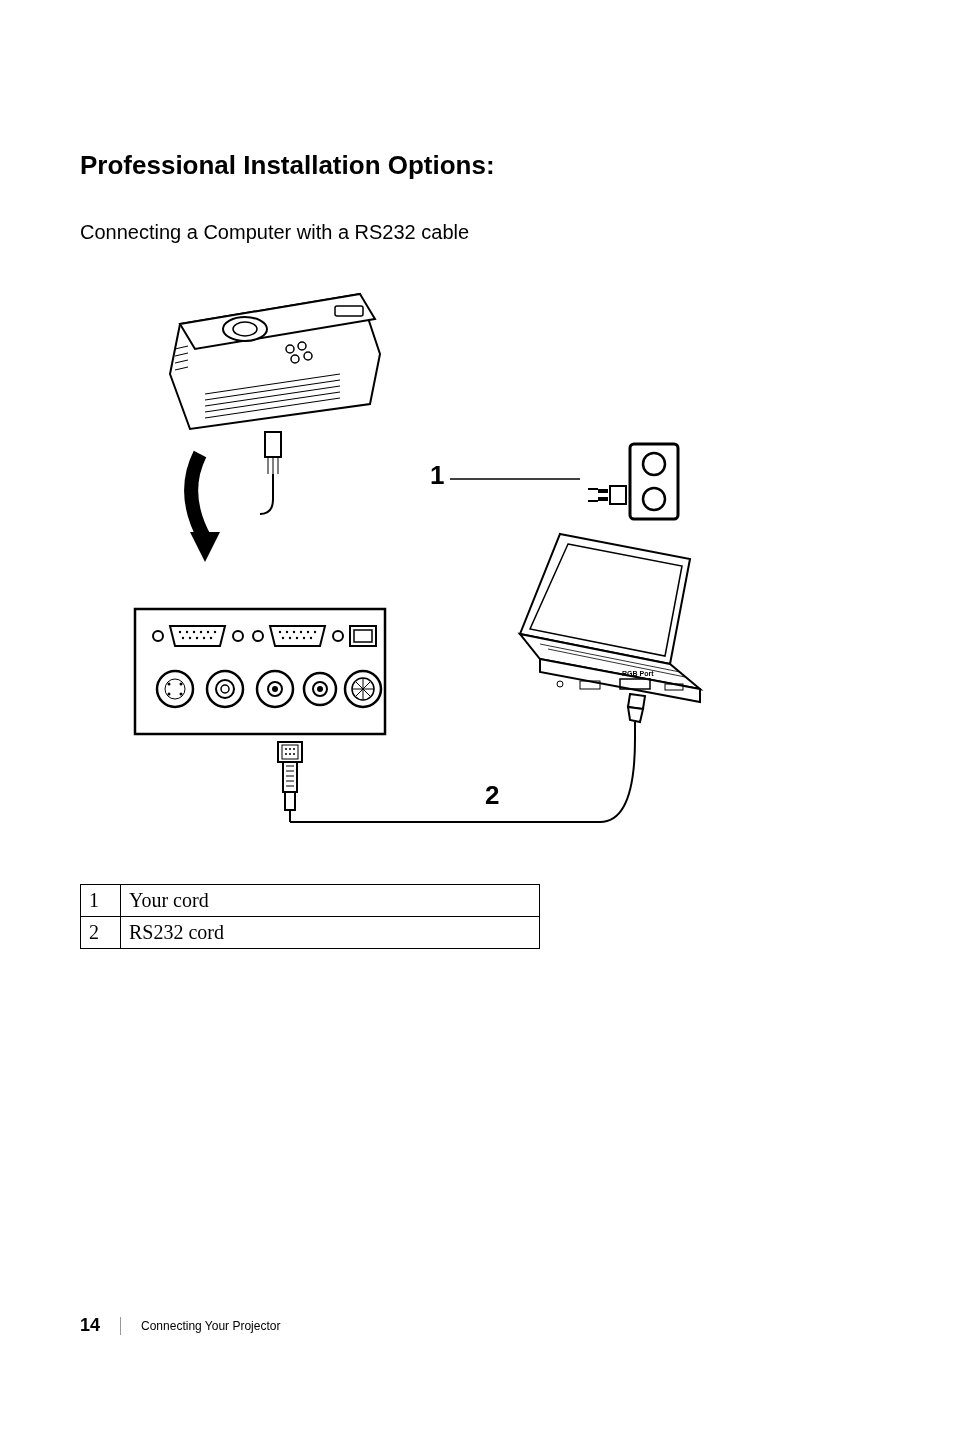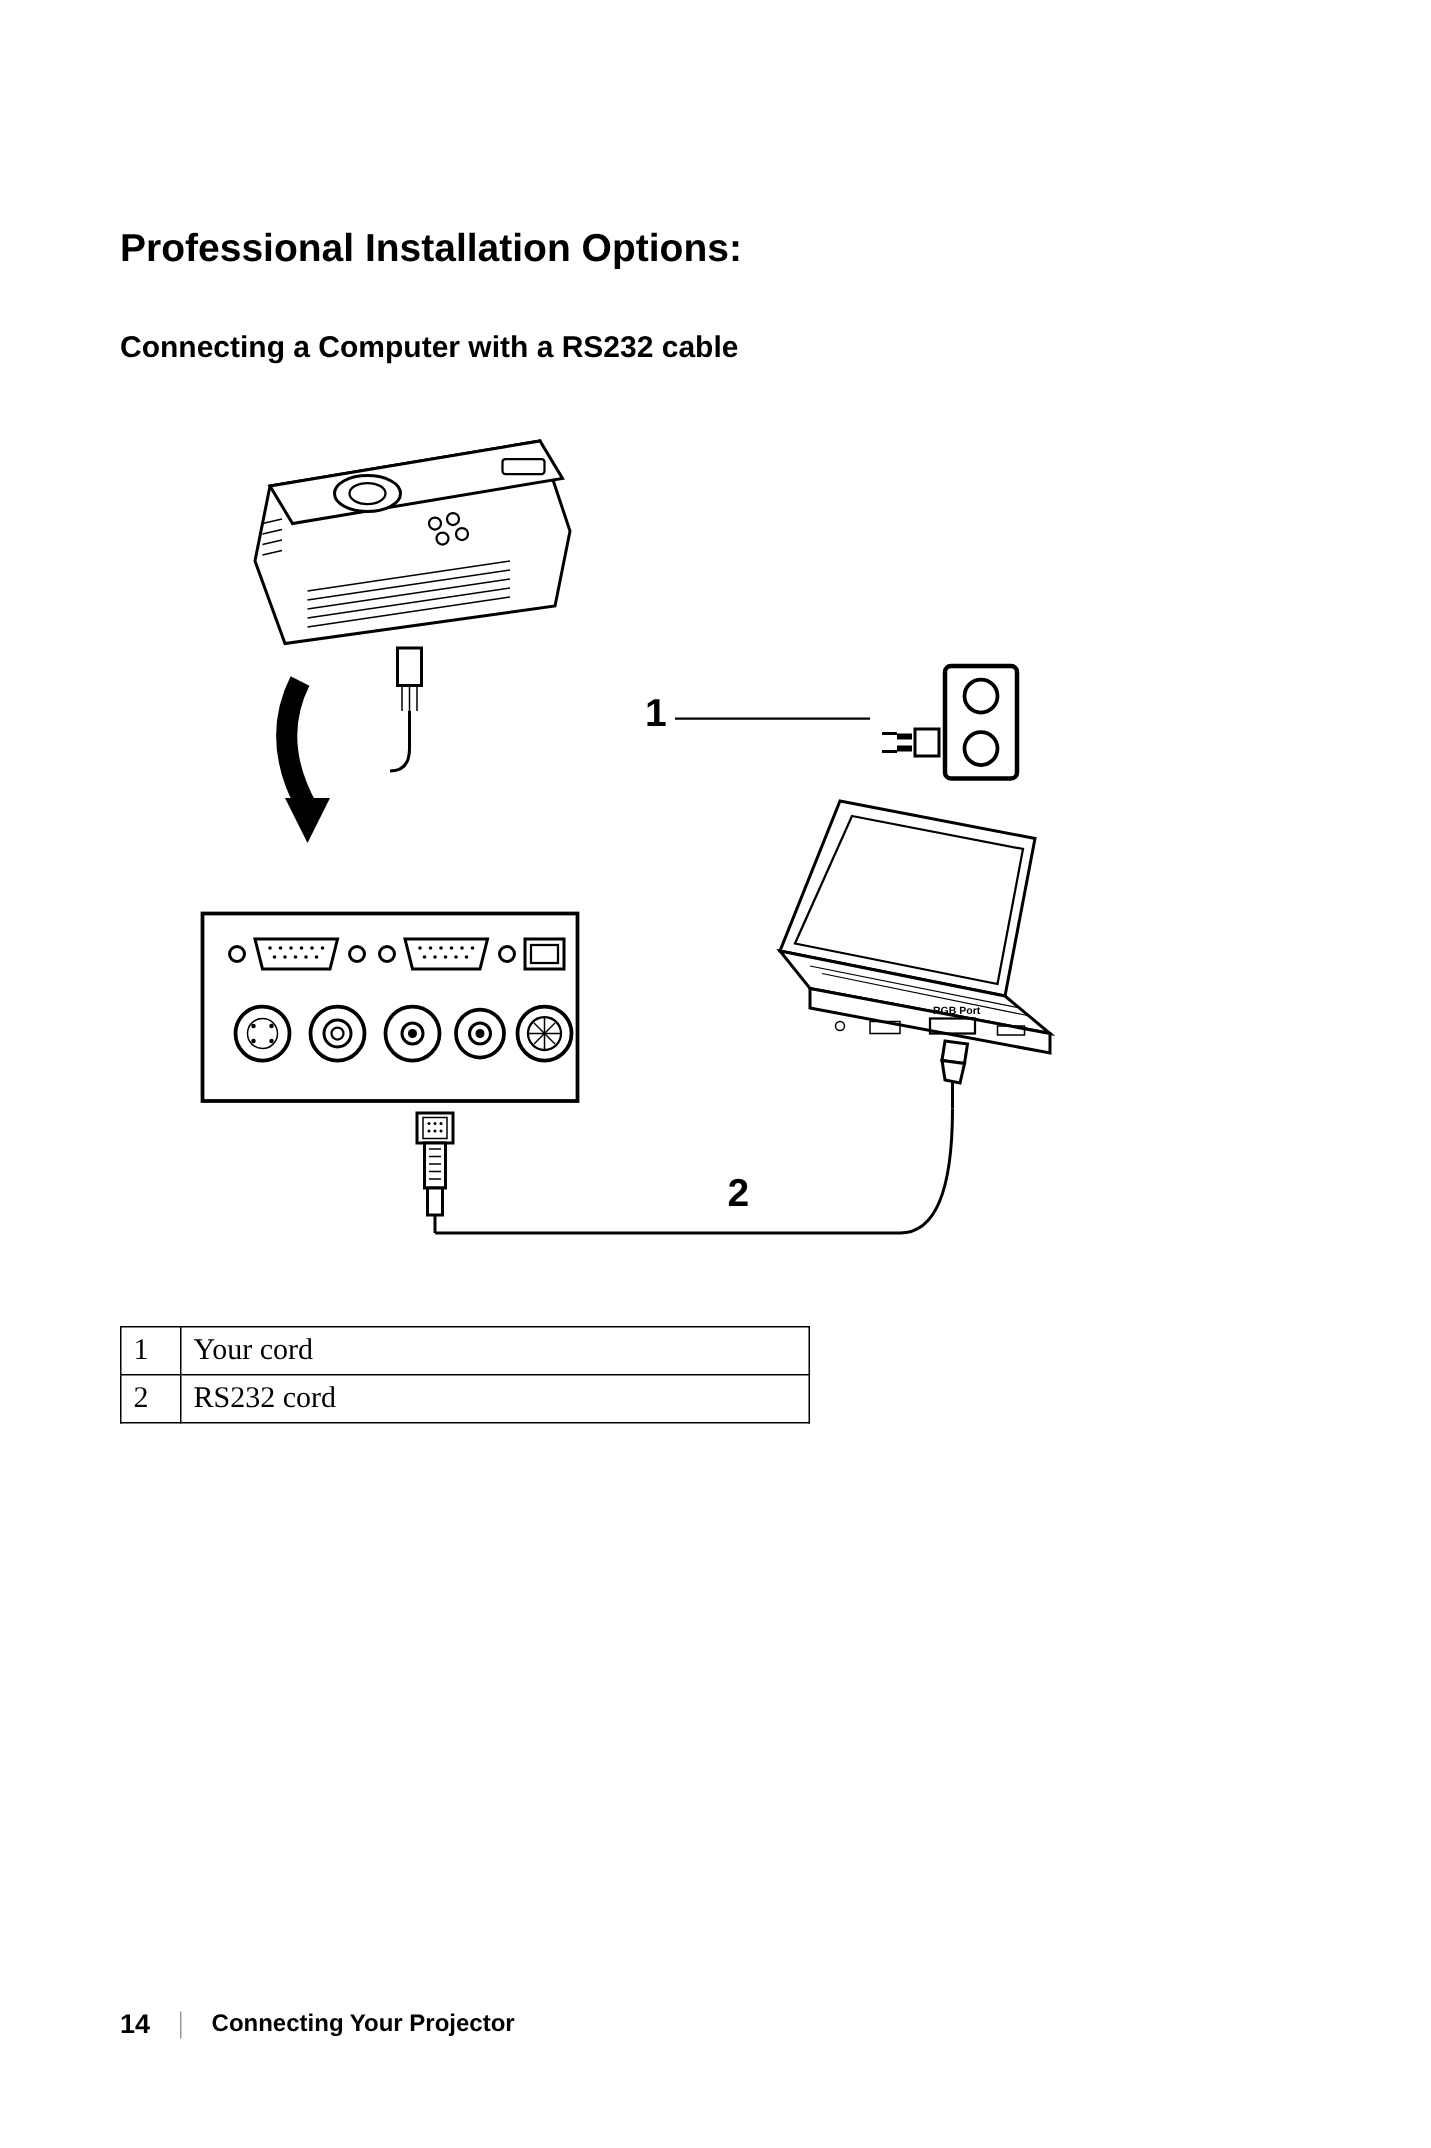--- a/index.html
+++ b/index.html
@@ -18,21 +18,21 @@
     .content {
       padding: 150px 44px 0 80px;
     }
     .heading-main {
       font-size: 26px;
       font-weight: bold;
       margin-bottom: 40px;
     }
     .heading-sub {
       font-size: 20px;
-      font-weight: bold;
+      font-weight: normal;
       margin-bottom: 20px;
     }
     .diagram-container {
       width: 620px;
       height: 570px;
       margin: 0 auto 50px 40px;
       position: relative;
     }
     .diagram-svg {
       width: 100%;
@@ -49,38 +49,38 @@
       font-family: Georgia, 'Times New Roman', serif;
       font-size: 20px;
       vertical-align: middle;
     }
     .legend-table td.num {
       width: 40px;
       text-align: left;
     }
     .footer {
       position: absolute;
-      bottom: 72px;
+      bottom: 96px;
       left: 80px;
       display: flex;
       align-items: center;
       gap: 20px;
     }
     .page-num {
       font-weight: bold;
       font-size: 18px;
     }
     .footer-divider {
       width: 1px;
       height: 18px;
       background: #999;
     }
     .footer-text {
-      font-size: 16px;
-      font-weight: bold;
+      font-size: 12px;
+      font-weight: normal;
     }
   </style>
 </head>
 <body>
 
 <div class="content">
   <h2 class="heading-main">Professional Installation Options:</h2>
   <h3 class="heading-sub">Connecting a Computer with a RS232 cable</h3>
 
   <div class="diagram-container">

